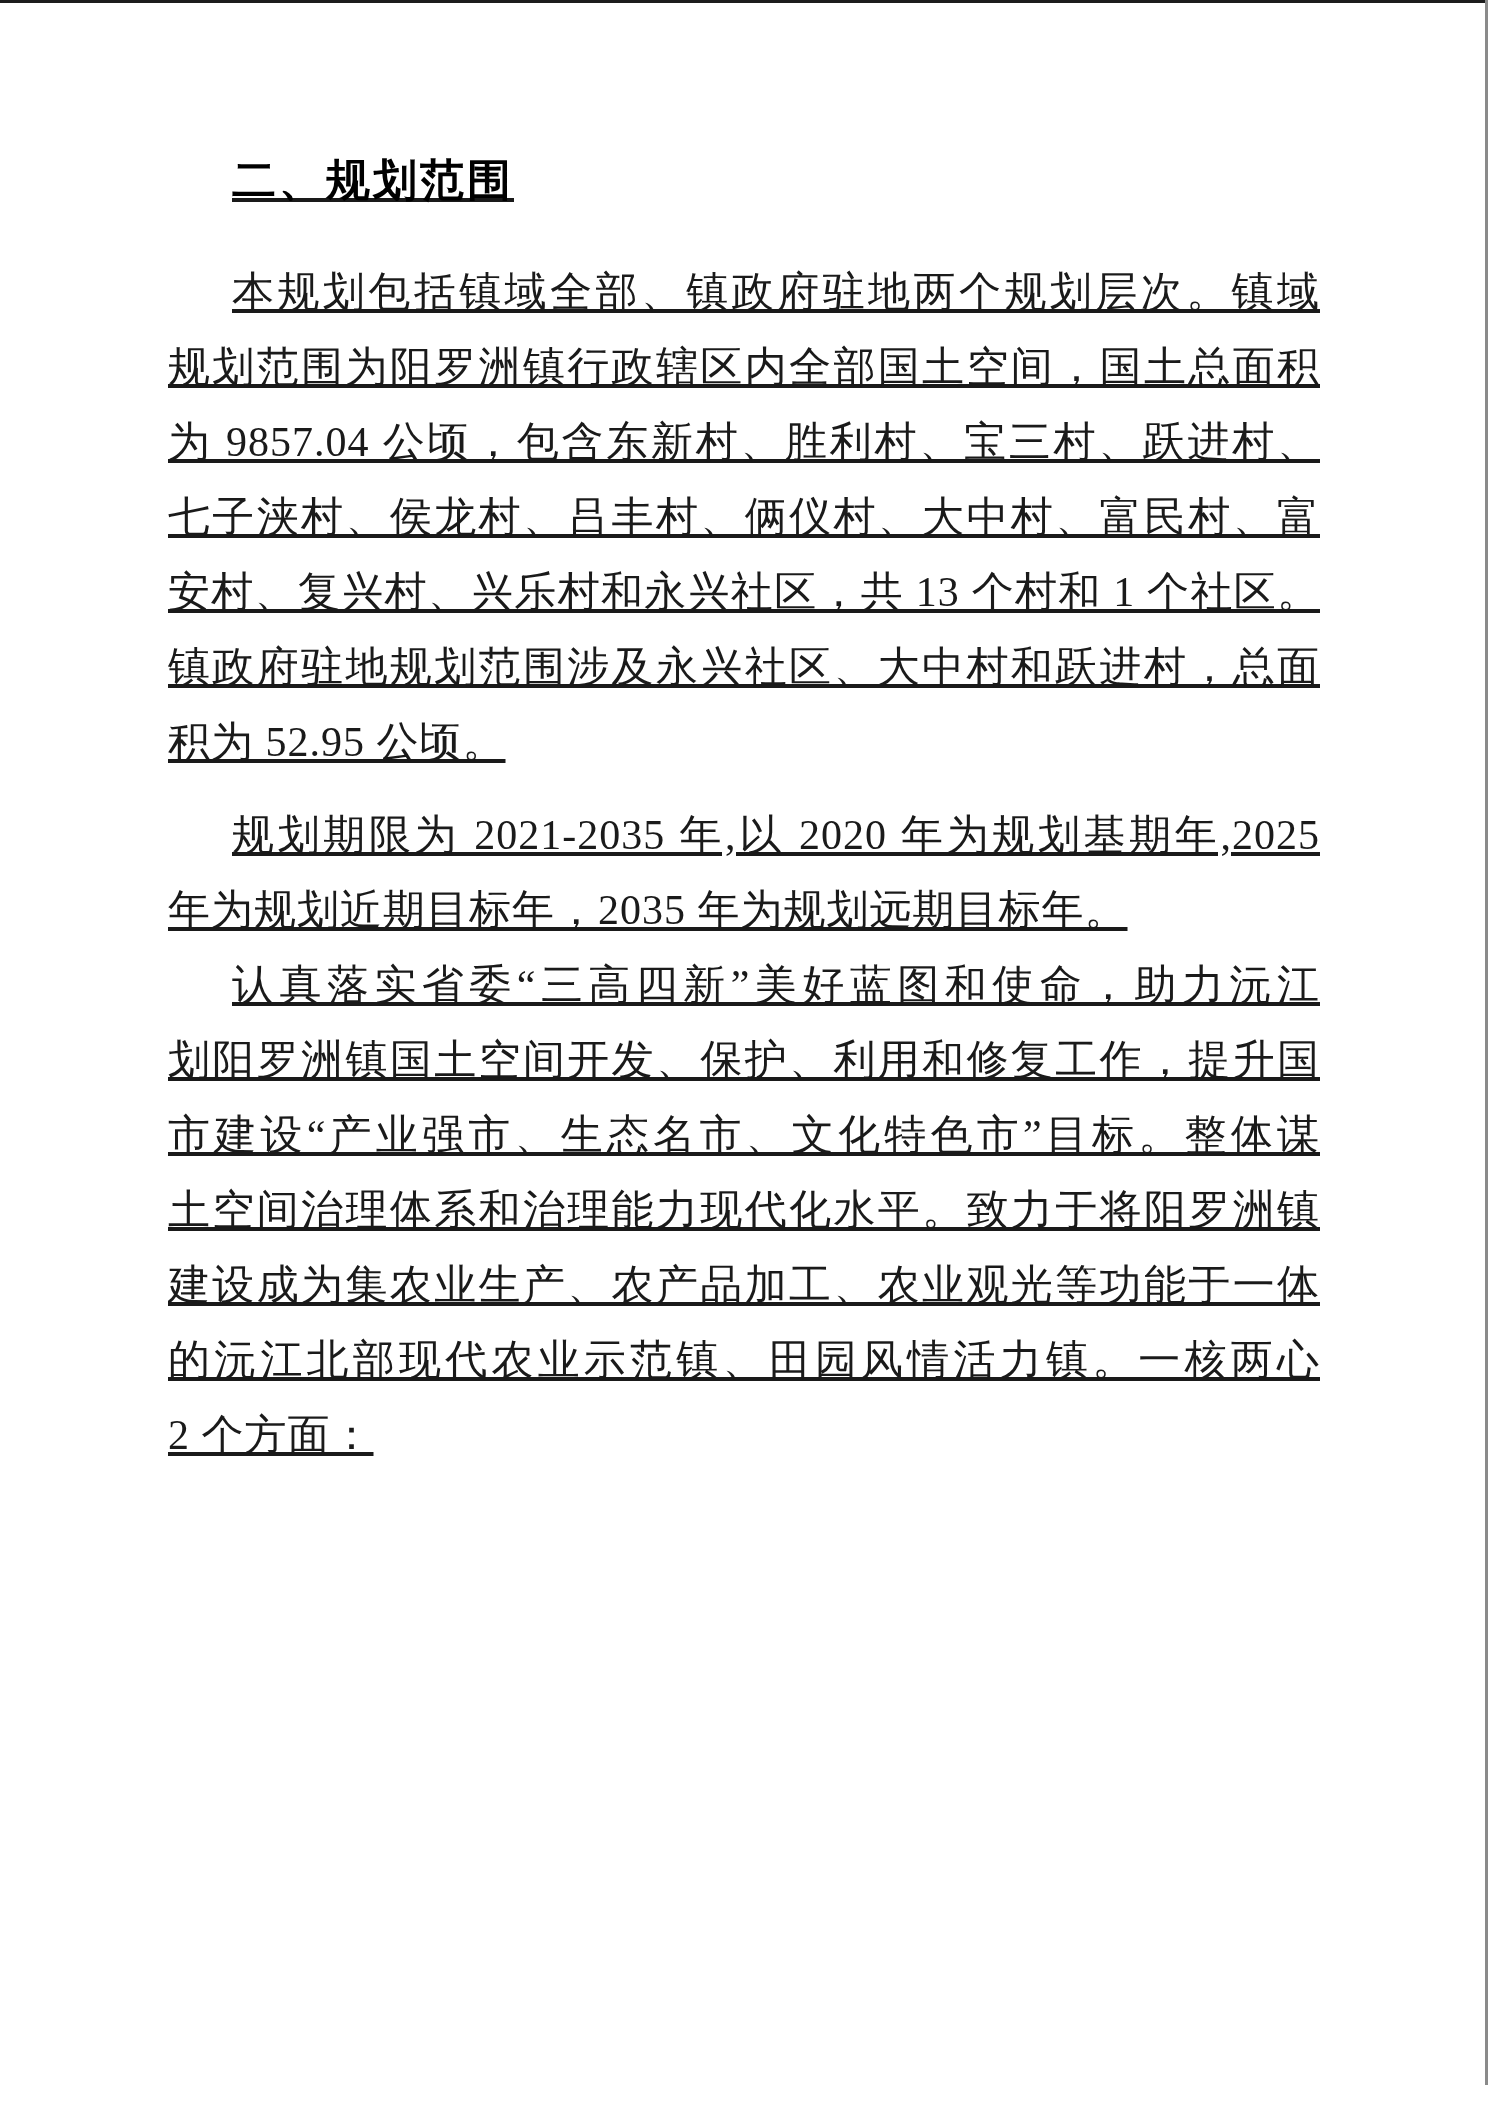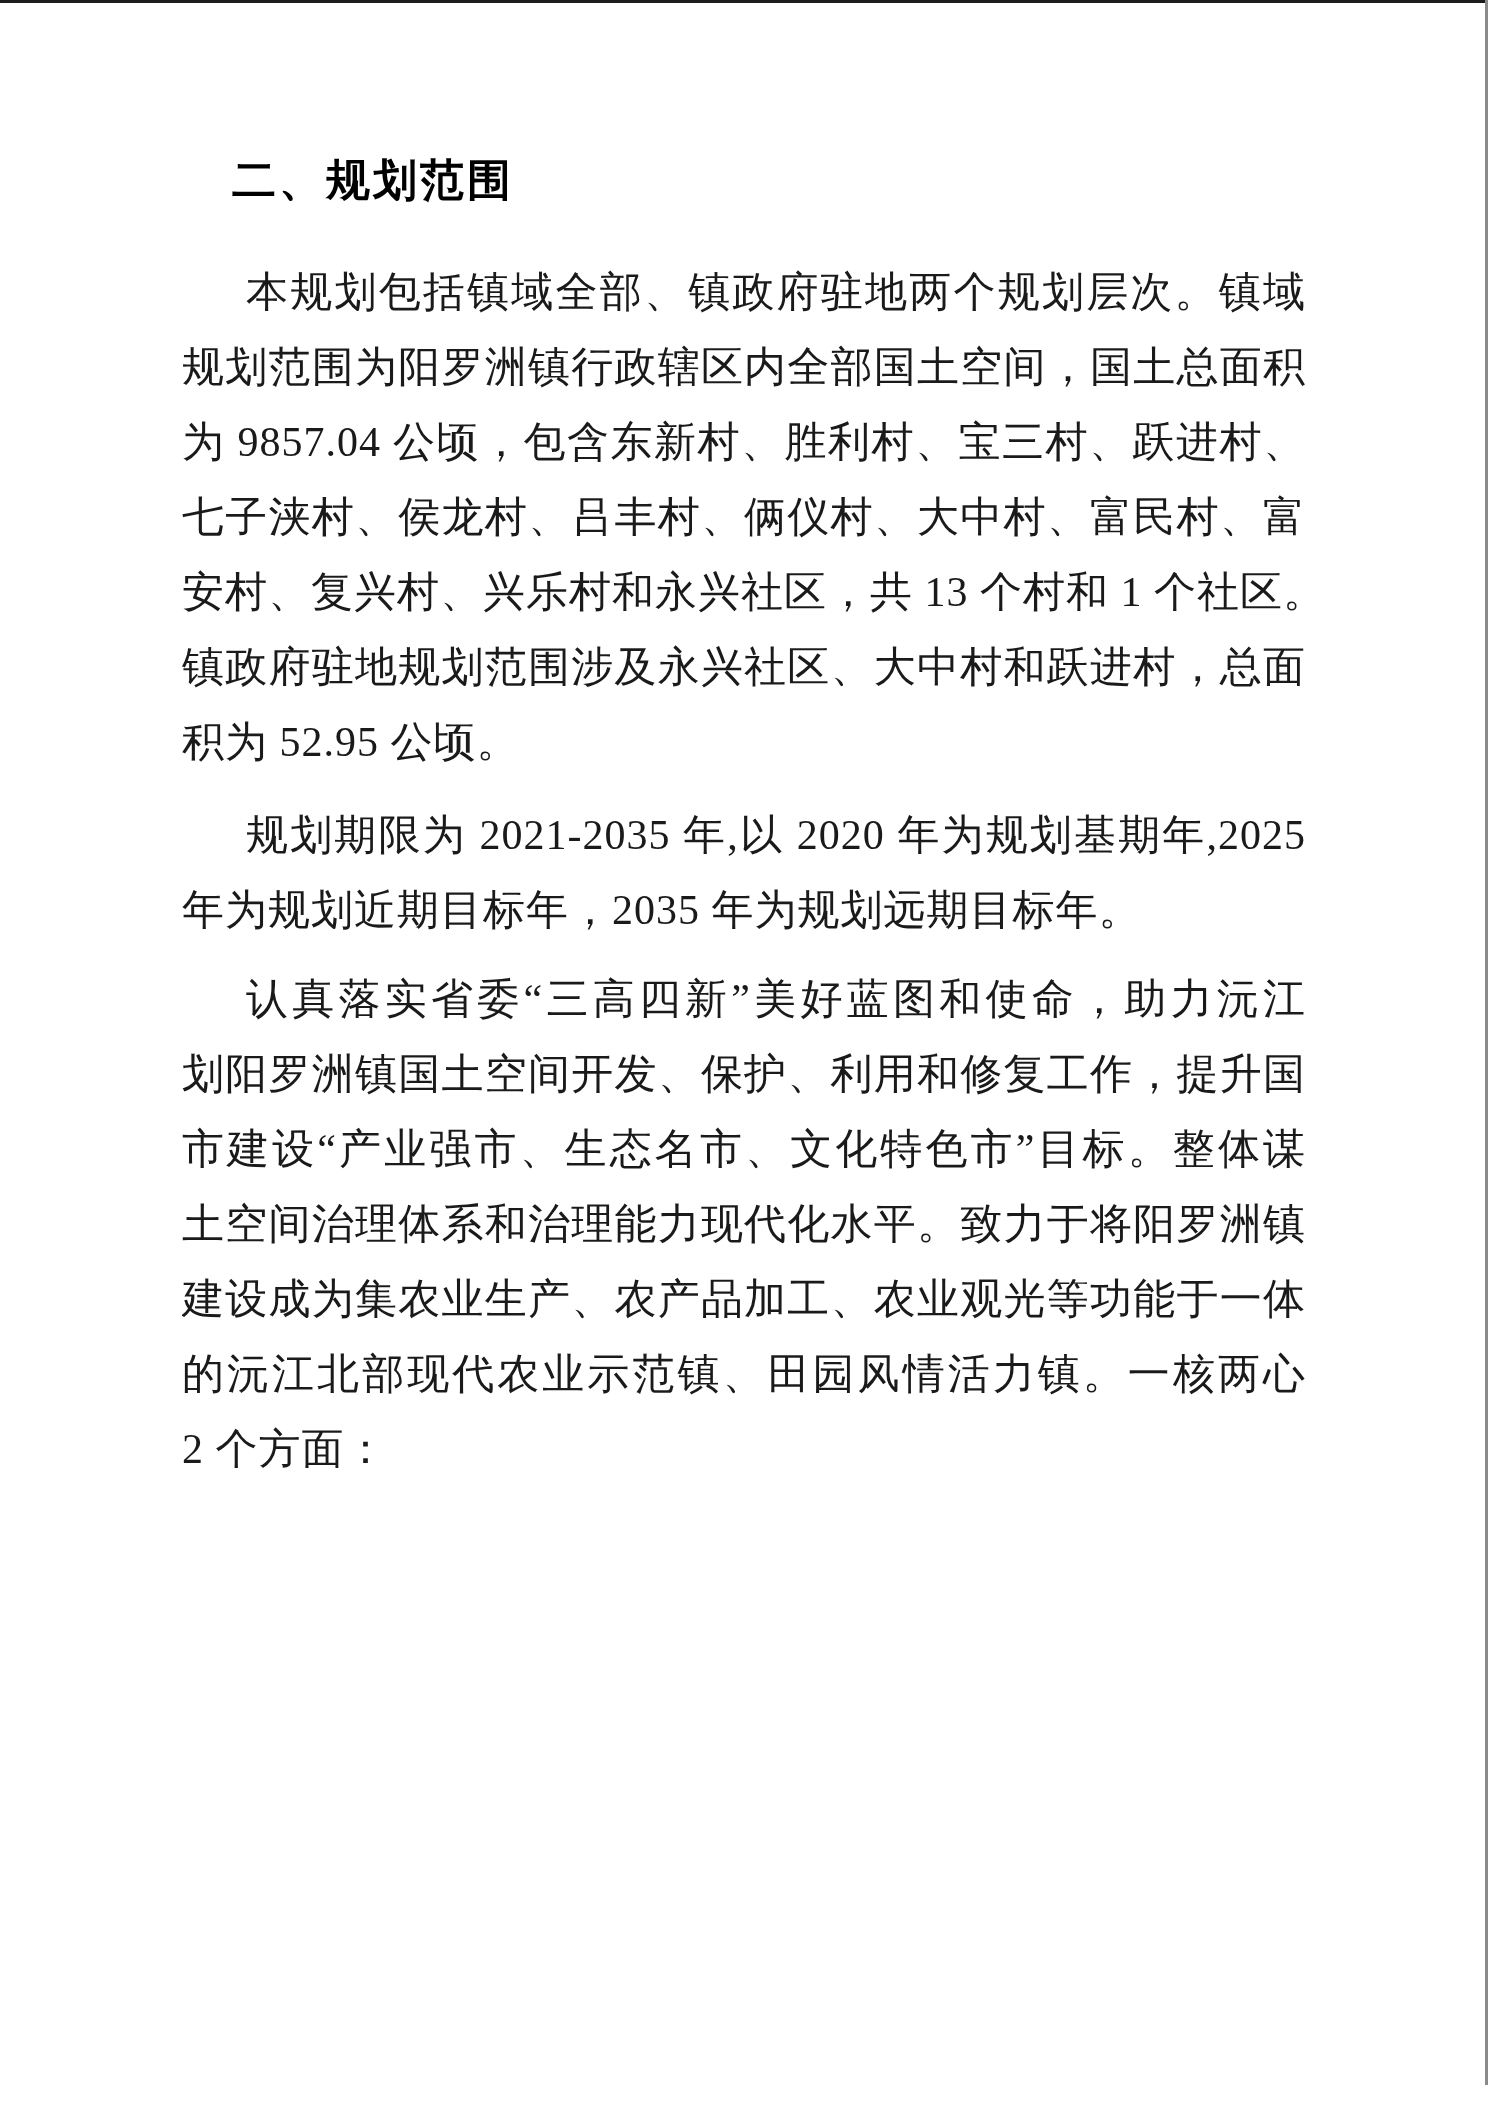--- a/index.html
+++ b/index.html
@@ -30,33 +30,34 @@
     width: 3px;
     height: 2085px;
     background: #8a8a8a;
   }
   .content {
     position: absolute;
     top: 0; left: 0;
     width: 1404px;
     box-sizing: border-box;
     padding: 150px 84px 0 168px;
+    text-decoration: underline;
   }
   .heading {
     font-family: "Liberation Sans", "DejaVu Sans", sans-serif;
     font-weight: 700;
     font-size: 44px;
     line-height: 60px;
     height: 60px;
     letter-spacing: 3px;
     color: #000000;
     margin: 0 0 0 64px;
     white-space: nowrap;
   }
-  .paragraph { margin: 14px; }
+  .paragraph { margin: 0; }
   .line {
     font-size: 42px;
     line-height: 75px;
     height: 75px;
     letter-spacing: 1px;
     text-align: justify;
     text-align-last: justify;
     white-space: nowrap;
     overflow: hidden;
   }

